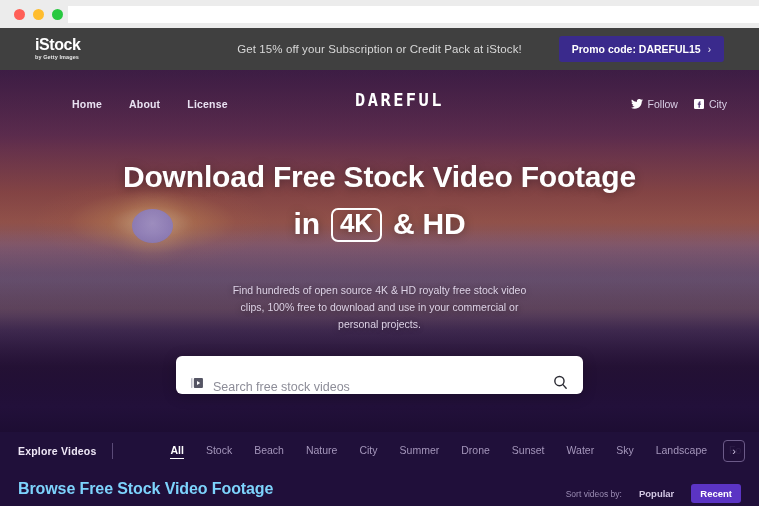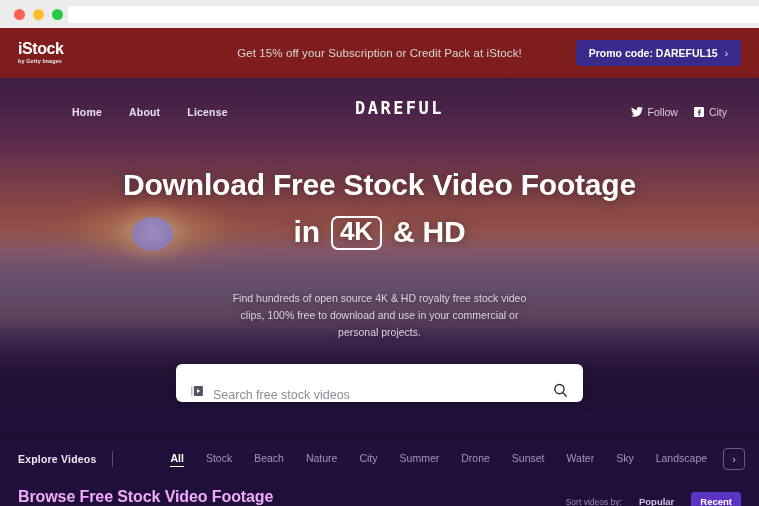--- a/index.html
+++ b/index.html
@@ -35,26 +35,26 @@
     border: none;
     outline: none;
     font-size: 10px;
     color: #333;
     padding: 0 8px;
     font-family: "Liberation Sans", sans-serif;
   }
 
   
   #promo-banner {
-    height: 50px;
-    background: #7f1d1d;
-    display: flex;
-    align-items: center;
-    position: relative;
-    padding: 0 18px;
+    height: 42px;
+    background: #404040;
+    display: flex;
+    align-items: center;
+    position: relative;
+    padding: 0 35px;
   }
   #istock-logo {
     display: flex;
     flex-direction: column;
     line-height: 1;
     color: #fff;
   }
   #istock-logo .main {
     font-size: 16px;
     font-weight: bold;
@@ -327,21 +327,21 @@
   
   #browse-section {
     height: 38px;
     background: #200f3a;
     display: flex;
     align-items: flex-start;
     padding: 10px 18px 0 18px;
     position: relative;
   }
   #browse-title {
-    color: #f0abfc;
+    color: #7dd3fc;
     font-size: 16px;
     font-weight: bold;
     letter-spacing: -0.1px;
   }
   #sort-controls {
     margin-left: auto;
     display: flex;
     align-items: center;
     gap: 8px;
     padding-top: 4px;

